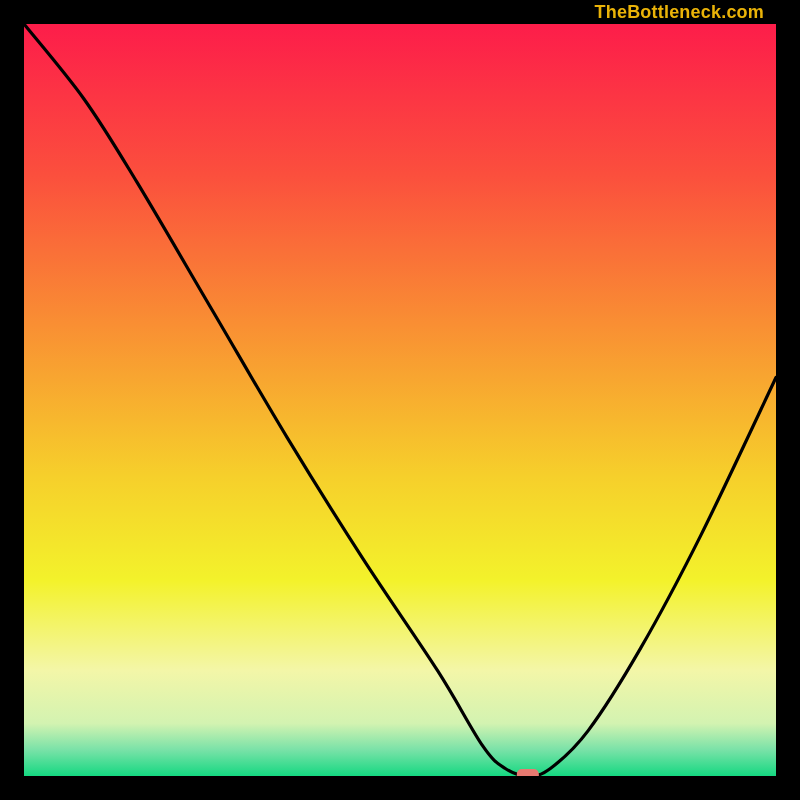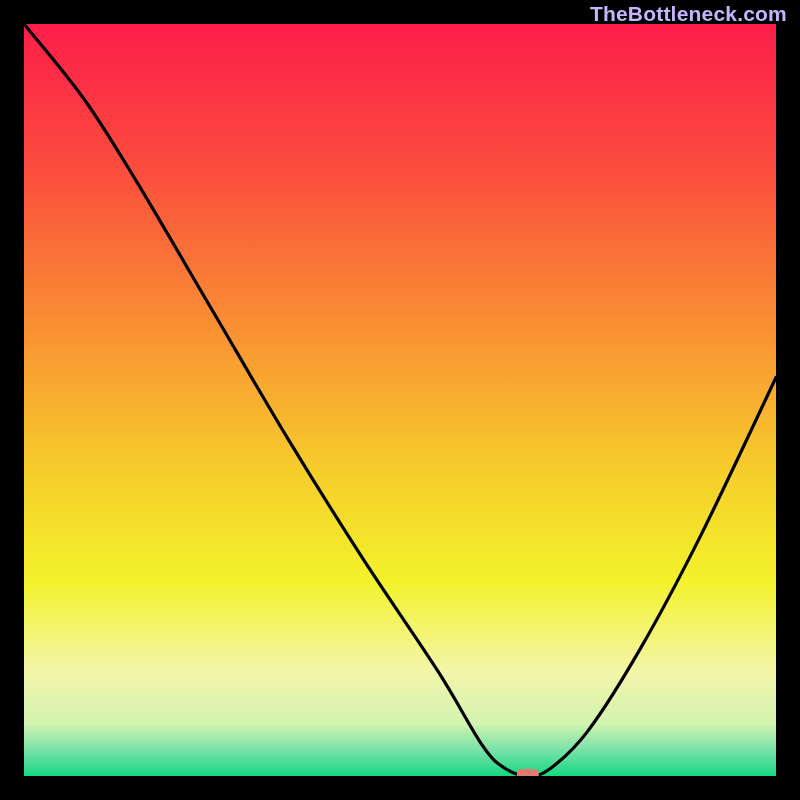--- a/index.html
+++ b/index.html
@@ -22,23 +22,23 @@
   .plot-area {
     position: absolute;
     top: 0;
     left: 0;
     width: 752px;
     height: 752px;
   }
   .watermark {
     position: absolute;
     top: 2px;
-    right: 13px;
-    color: #c4b5fd;
-    font-size: 21px;
+    right: 36px;
+    color: #eab308;
+    font-size: 18px;
     font-weight: 600;
     letter-spacing: 0.2px;
   }
   svg {
     display: block;
   }
 </style>
 </head>
 <body>
 

